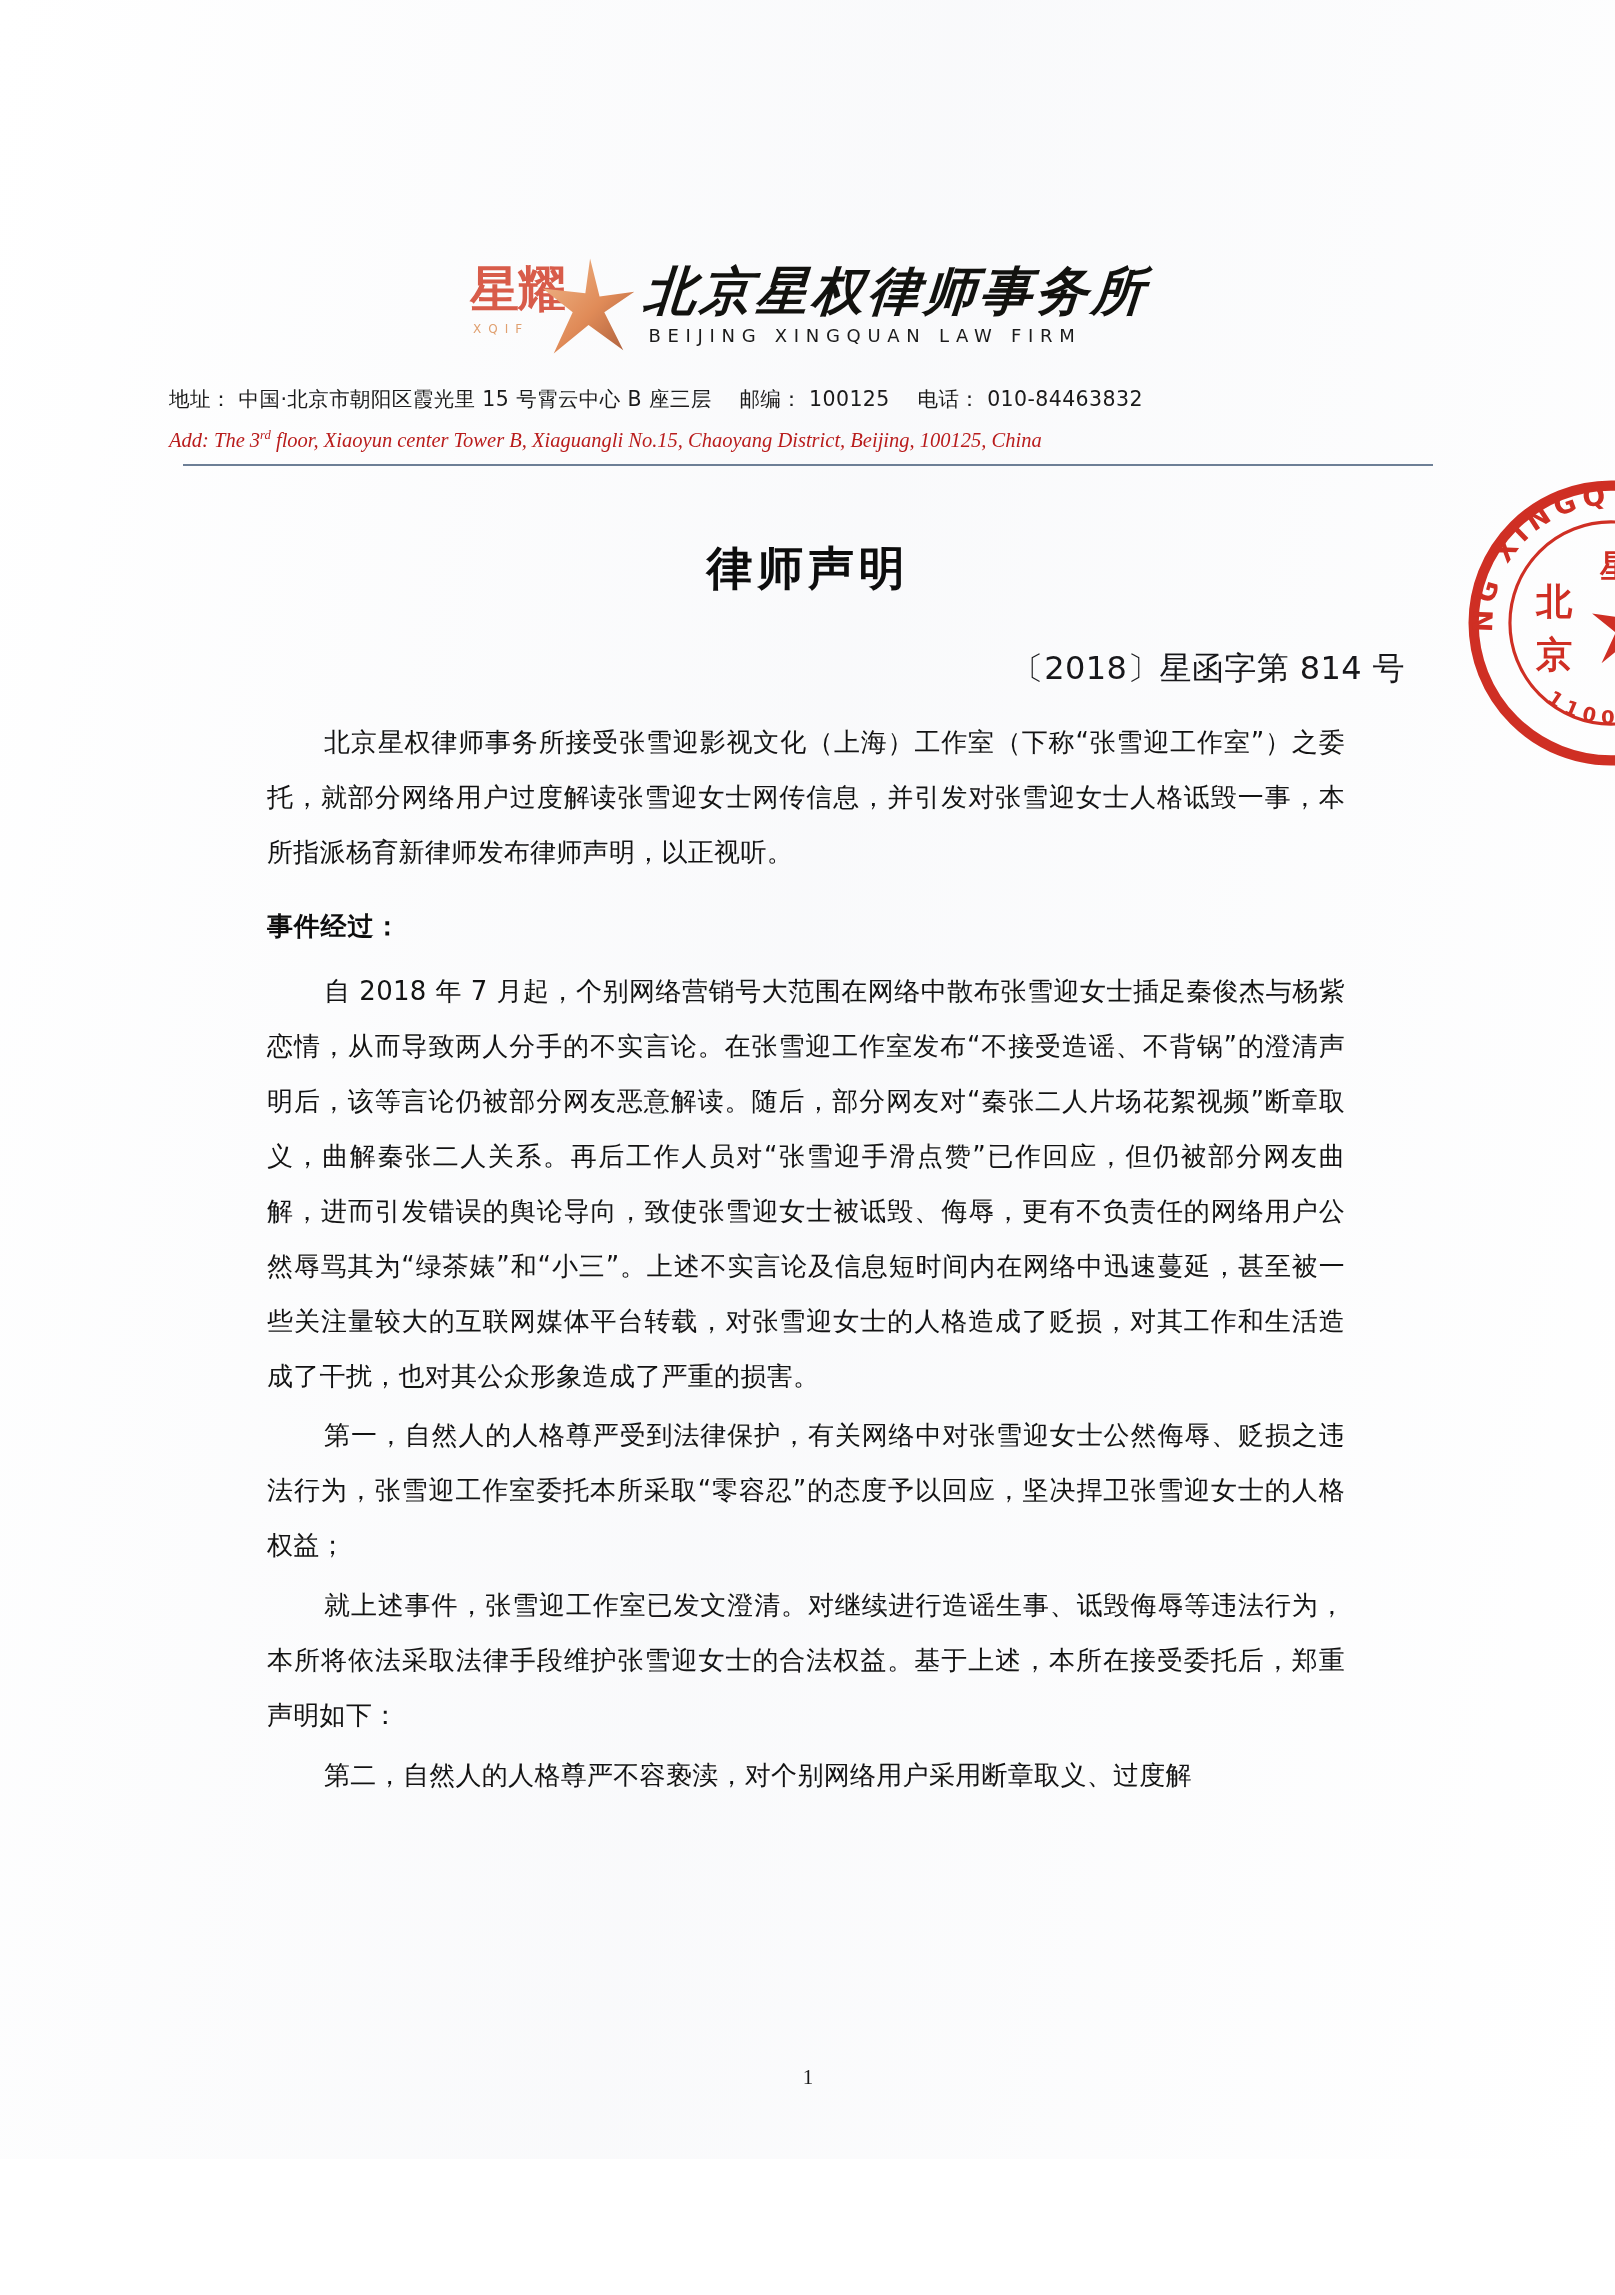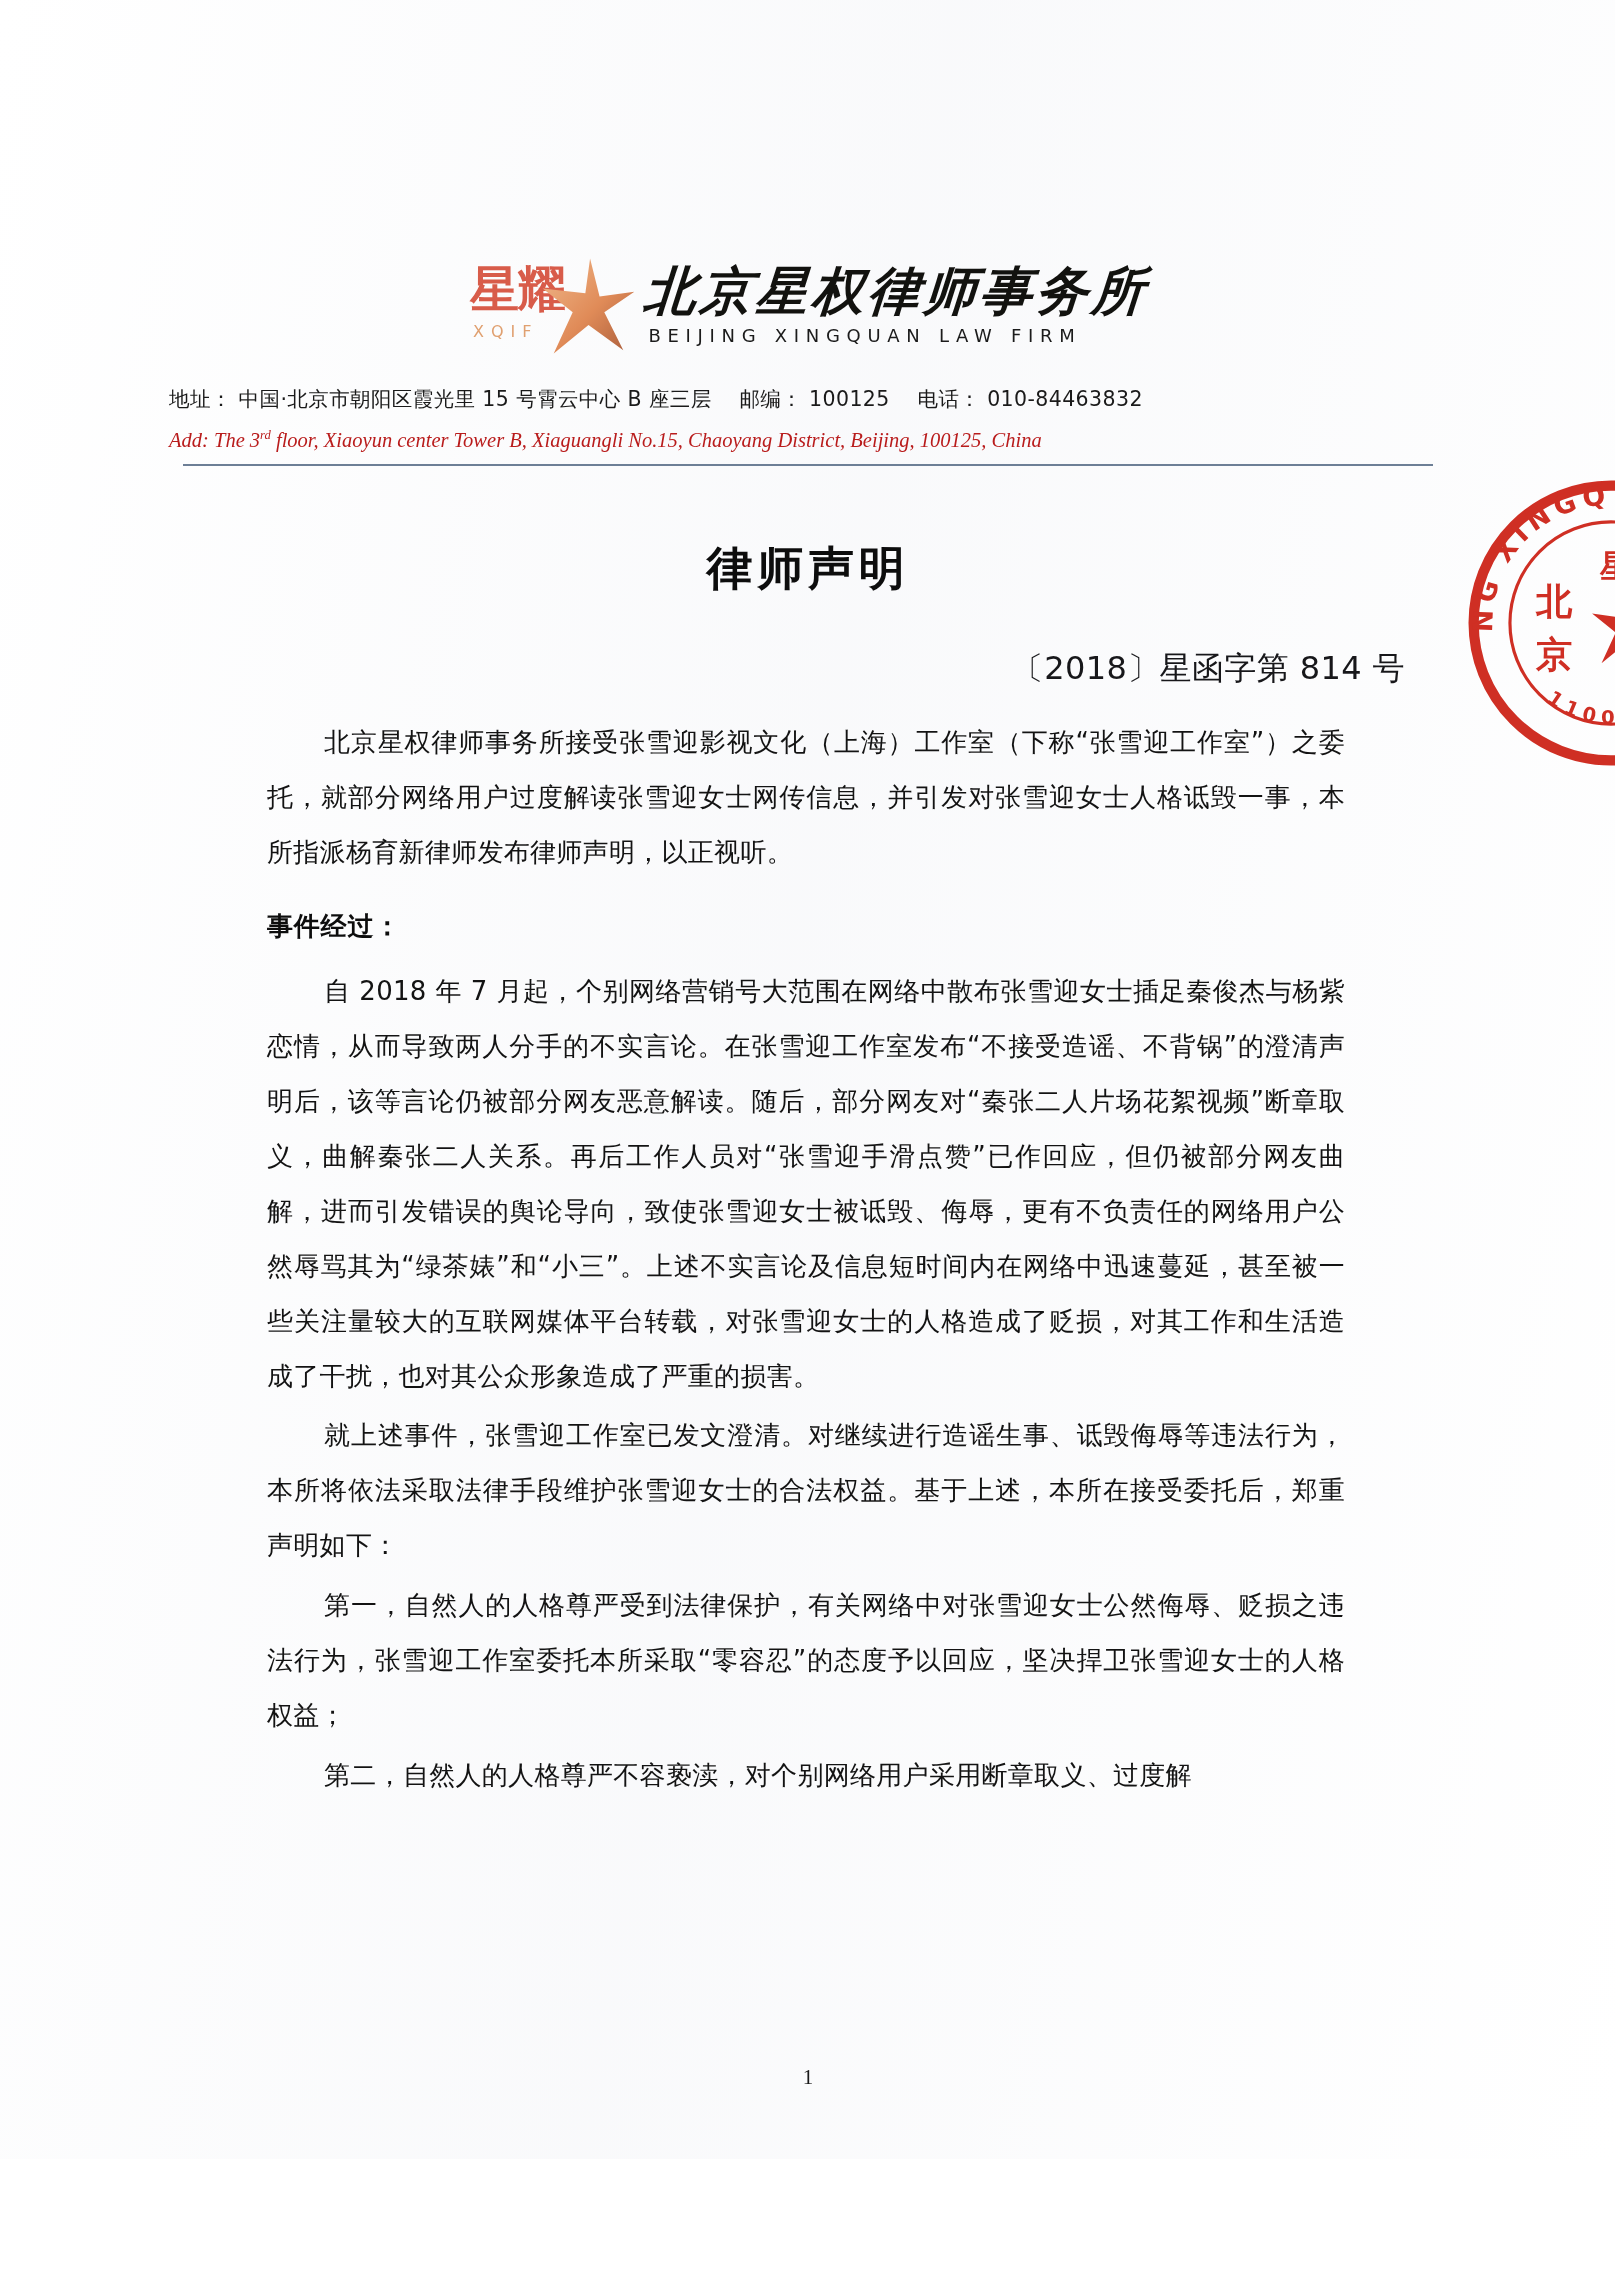--- a/index.html
+++ b/index.html
@@ -61,21 +61,21 @@
     font-size: 49px;
     line-height: 49px;
     letter-spacing: -1.6px;
     color: #d85c4a;
   }
   .logo-pinyin {
     position: absolute;
     left: 4.7px;
     top: 71px;
     font-family: "DejaVu Sans", sans-serif;
-    font-size: 16px;
+    font-size: 12px;
     letter-spacing: 7px;
     color: #e0a070;
   }
   .logo-star {
     position: absolute;
     left: 73px;
     top: 6.3px;
     width: 95px;
     height: 98px;
   }
@@ -305,23 +305,23 @@
 
   <div class="doc-number">〔2018〕星函字第 814 号</div>
 
   <div class="body-area">
     <p class="para">北京星权律师事务所接受张雪迎影视文化（上海）工作室（下称“张雪迎工作室”）之委托，就部分网络用户过度解读张雪迎女士网传信息，并引发对张雪迎女士人格诋毁一事，本所指派杨育新律师发布律师声明，以正视听。</p>
 
     <p class="section-head">事件经过：</p>
 
     <p class="para">自 2018 年 7 月起，个别网络营销号大范围在网络中散布张雪迎女士插足秦俊杰与杨紫恋情，从而导致两人分手的不实言论。在张雪迎工作室发布“不接受造谣、不背锅”的澄清声明后，该等言论仍被部分网友恶意解读。随后，部分网友对“秦张二人片场花絮视频”断章取义，曲解秦张二人关系。再后工作人员对“张雪迎手滑点赞”已作回应，但仍被部分网友曲解，进而引发错误的舆论导向，致使张雪迎女士被诋毁、侮辱，更有不负责任的网络用户公然辱骂其为“绿茶婊”和“小三”。上述不实言论及信息短时间内在网络中迅速蔓延，甚至被一些关注量较大的互联网媒体平台转载，对张雪迎女士的人格造成了贬损，对其工作和生活造成了干扰，也对其公众形象造成了严重的损害。</p>
 
+    <p class="para">第一，自然人的人格尊严受到法律保护，有关网络中对张雪迎女士公然侮辱、贬损之违法行为，张雪迎工作室委托本所采取“零容忍”的态度予以回应，坚决捍卫张雪迎女士的人格权益；</p>
+
     <p class="para">就上述事件，张雪迎工作室已发文澄清。对继续进行造谣生事、诋毁侮辱等违法行为，本所将依法采取法律手段维护张雪迎女士的合法权益。基于上述，本所在接受委托后，郑重声明如下：</p>
-
-    <p class="para">第一，自然人的人格尊严受到法律保护，有关网络中对张雪迎女士公然侮辱、贬损之违法行为，张雪迎工作室委托本所采取“零容忍”的态度予以回应，坚决捍卫张雪迎女士的人格权益；</p>
 
     <p class="para">第二，自然人的人格尊严不容亵渎，对个别网络用户采用断章取义、过度解</p>
   </div>
 
   <div class="page-number">1</div>
 
   <div class="watermark wm-left">
     <svg class="wm-icon" viewBox="0 0 62 56">
       <ellipse cx="26" cy="36" rx="24" ry="18" fill="none" stroke="#d2d5db" stroke-width="2.4"></ellipse>
       <ellipse cx="24" cy="38" rx="11" ry="8" fill="none" stroke="#d2d5db" stroke-width="2.2"></ellipse>

